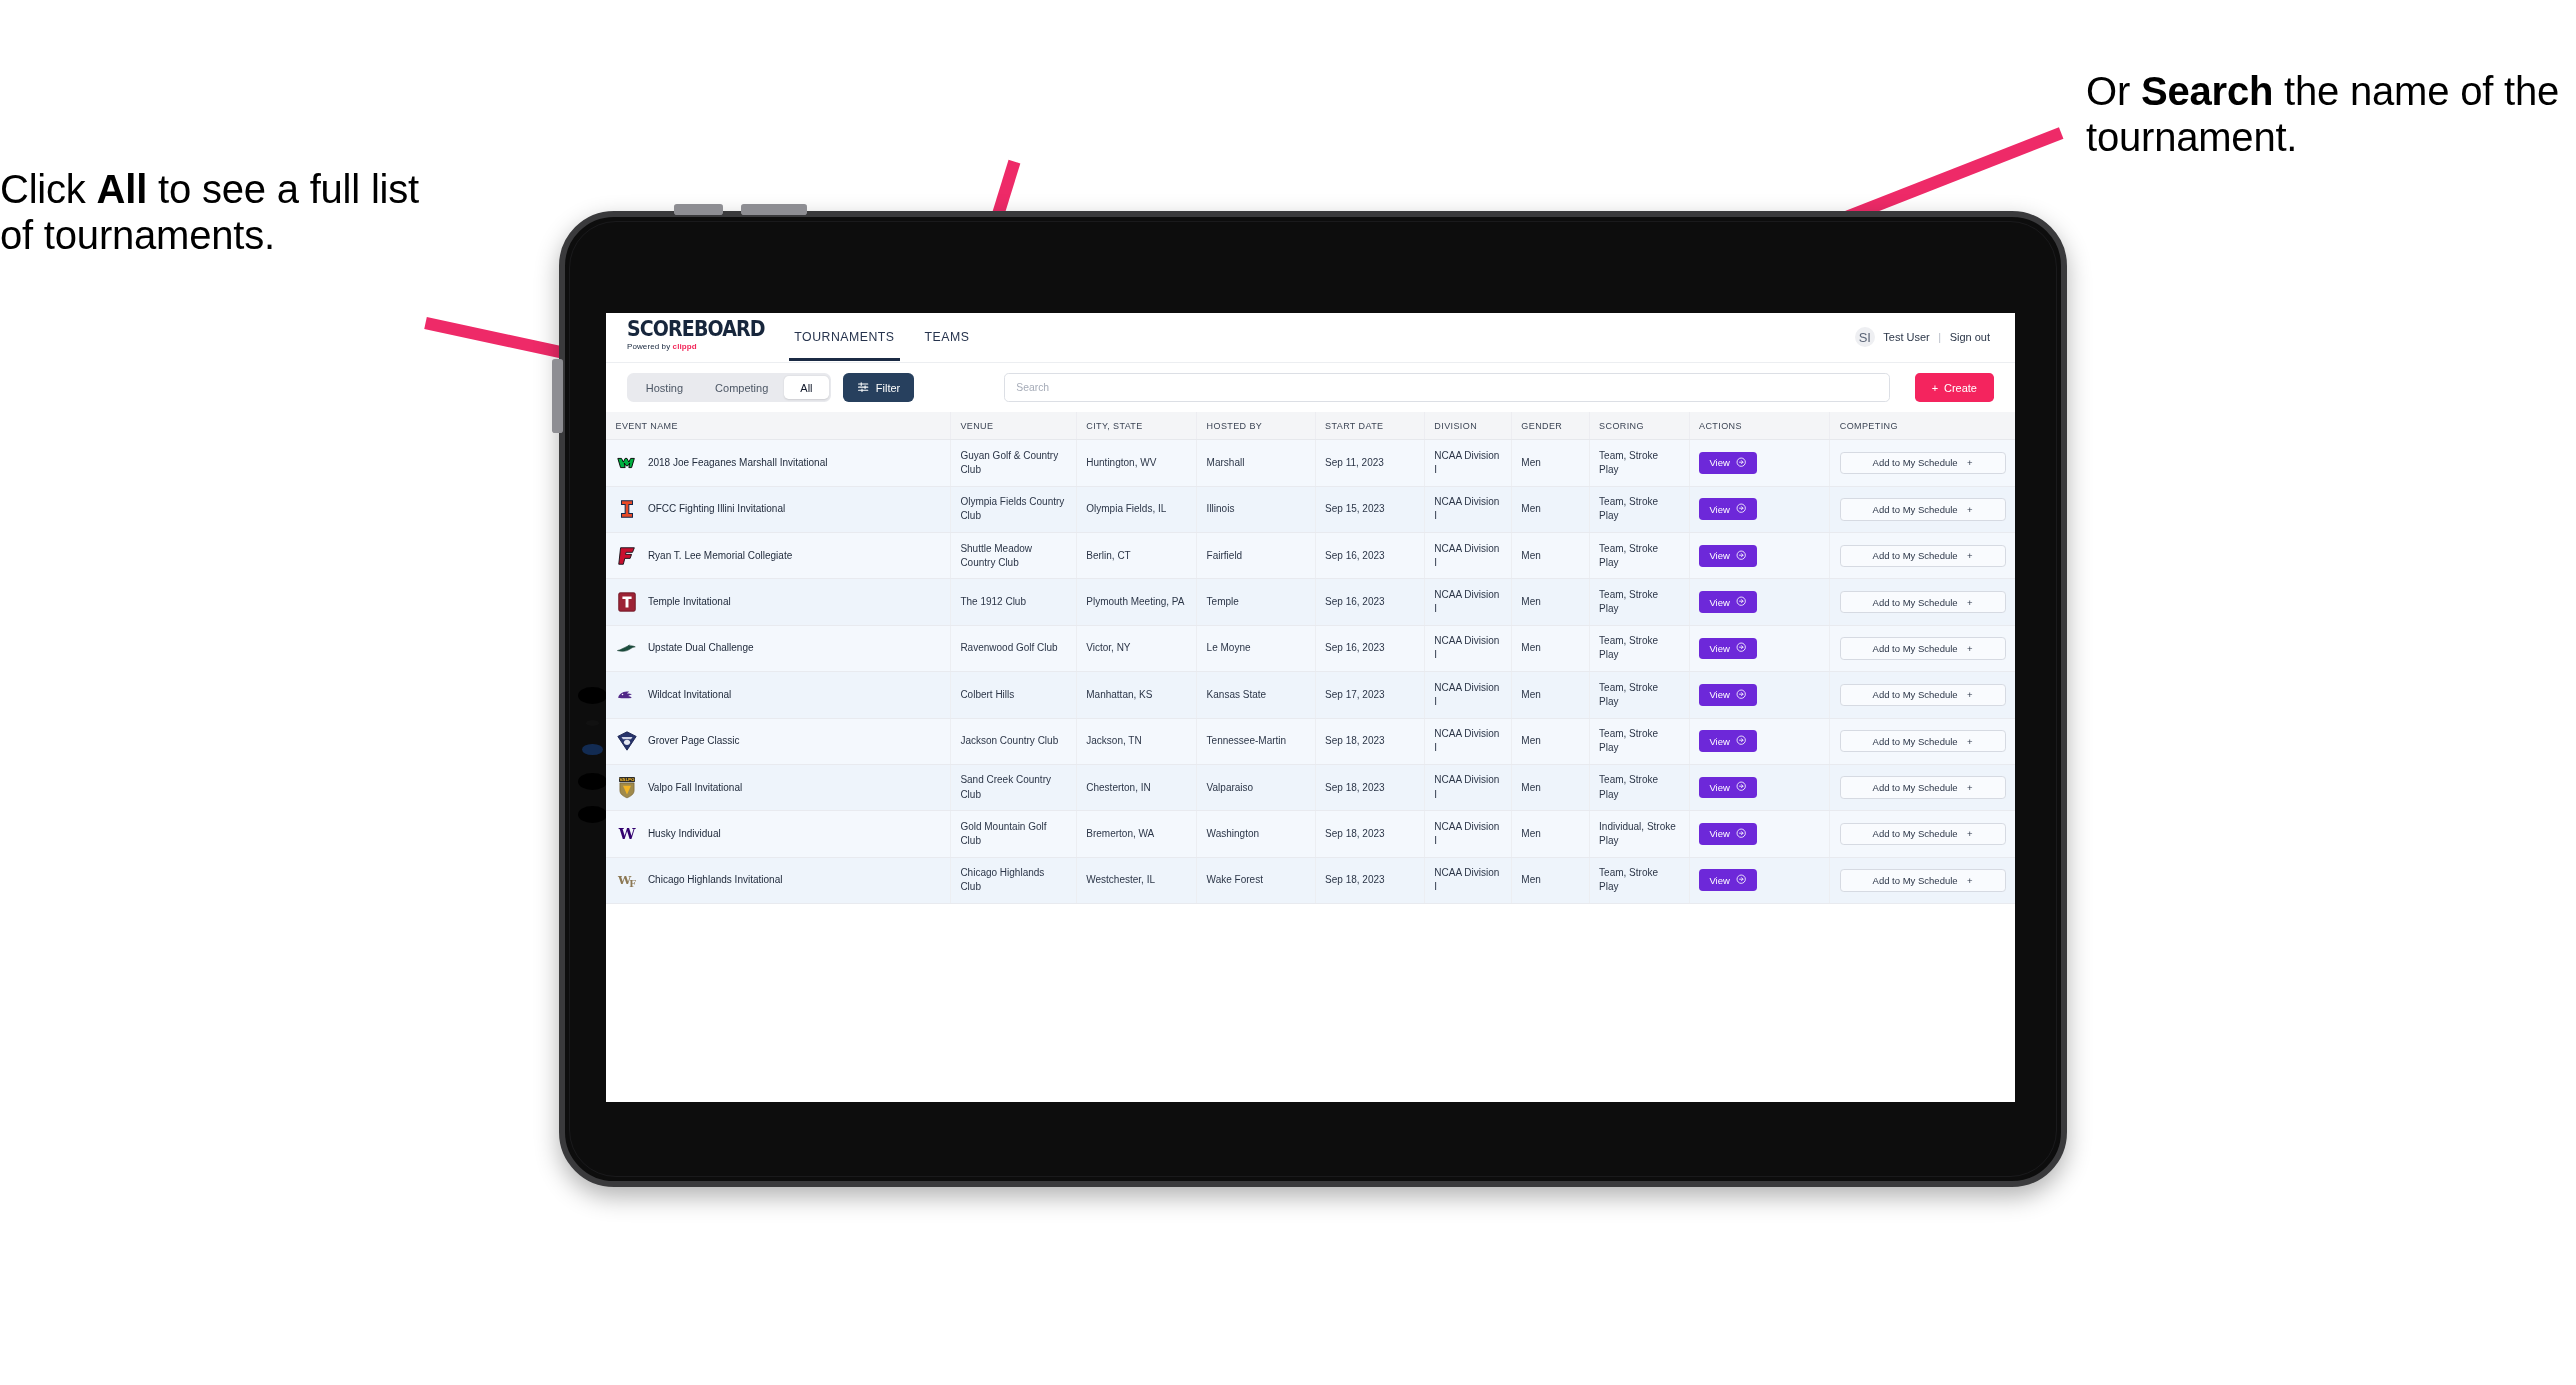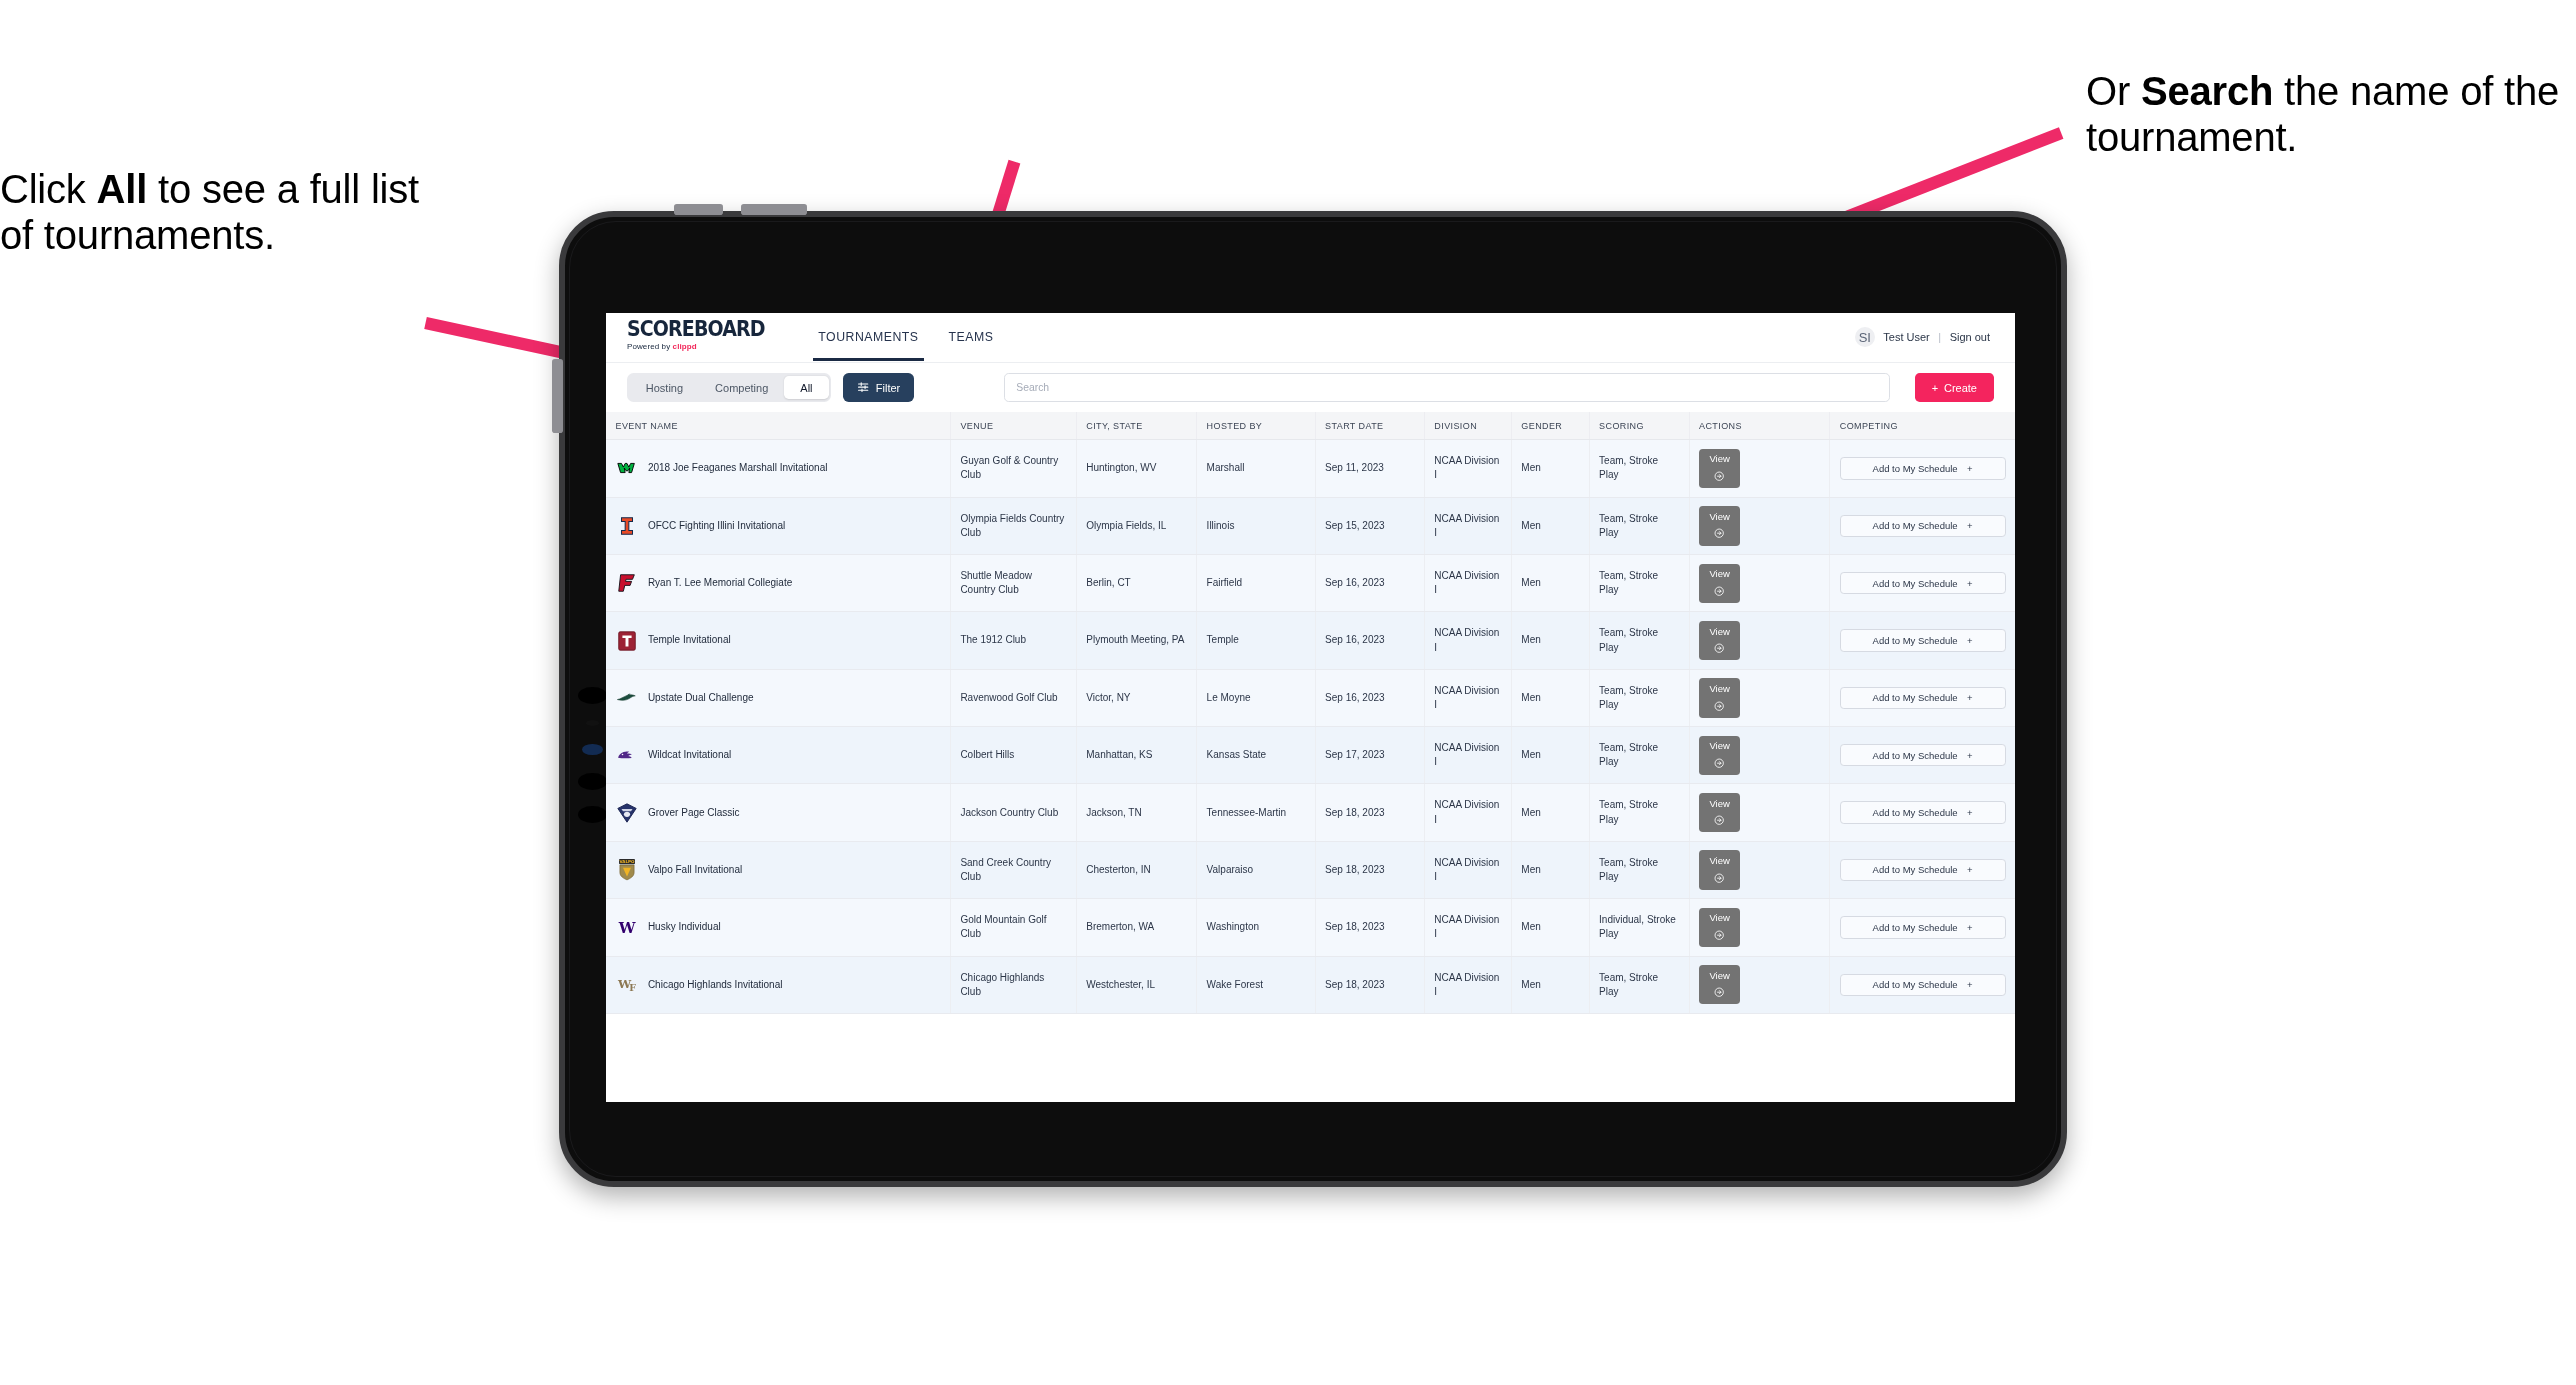--- a/index.html
+++ b/index.html
@@ -68,21 +68,20 @@
   }
 
   
   #app-header {
     position: relative;
     height: 50px;
     background: #ffffff;
     border-bottom: 1.9px solid #eceef1;
     display: flex;
     align-items: flex-start;
-    gap: 24px;
   }
   #brand {
     padding: 4.7px 0 0 21px;
     width: 160px;
     flex: 0 0 auto;
   }
   #brand-name {
     font-family: "DejaVu Sans", sans-serif;
     font-weight: 700;
     font-size: 19px;
@@ -236,30 +235,29 @@
 
   .ev-cell { display: flex; align-items: center; gap: 10.4px; }
   .logo {
     width: 22px; height: 22px; flex: 0 0 22px;
     display: flex; align-items: center; justify-content: center;
   }
   .logo svg { display:block; }
   .ev-name { font-size: 10px; color: #222c3d; }
 
   .btn-view {
-    background: #737373;
+    background: #6d28d9;
     color: #fff;
     border: none;
     border-radius: 3.8px;
     font-size: 9.5px;
     padding: 4.7px 10.4px;
     display: inline-flex; align-items: center; gap: 6.6px;
     cursor: pointer;
     font-family: "Liberation Sans", sans-serif;
-    flex-direction: column;
   }
   .btn-add {
     background: #f9fbfe;
     color: #2b3547;
     border: 0.9px solid #d6dae2;
     border-radius: 3.8px;
     font-size: 9.5px;
     padding: 4.7px 11.4px;
     display: inline-flex; align-items: center; gap: 9.5px;
     cursor: pointer;

